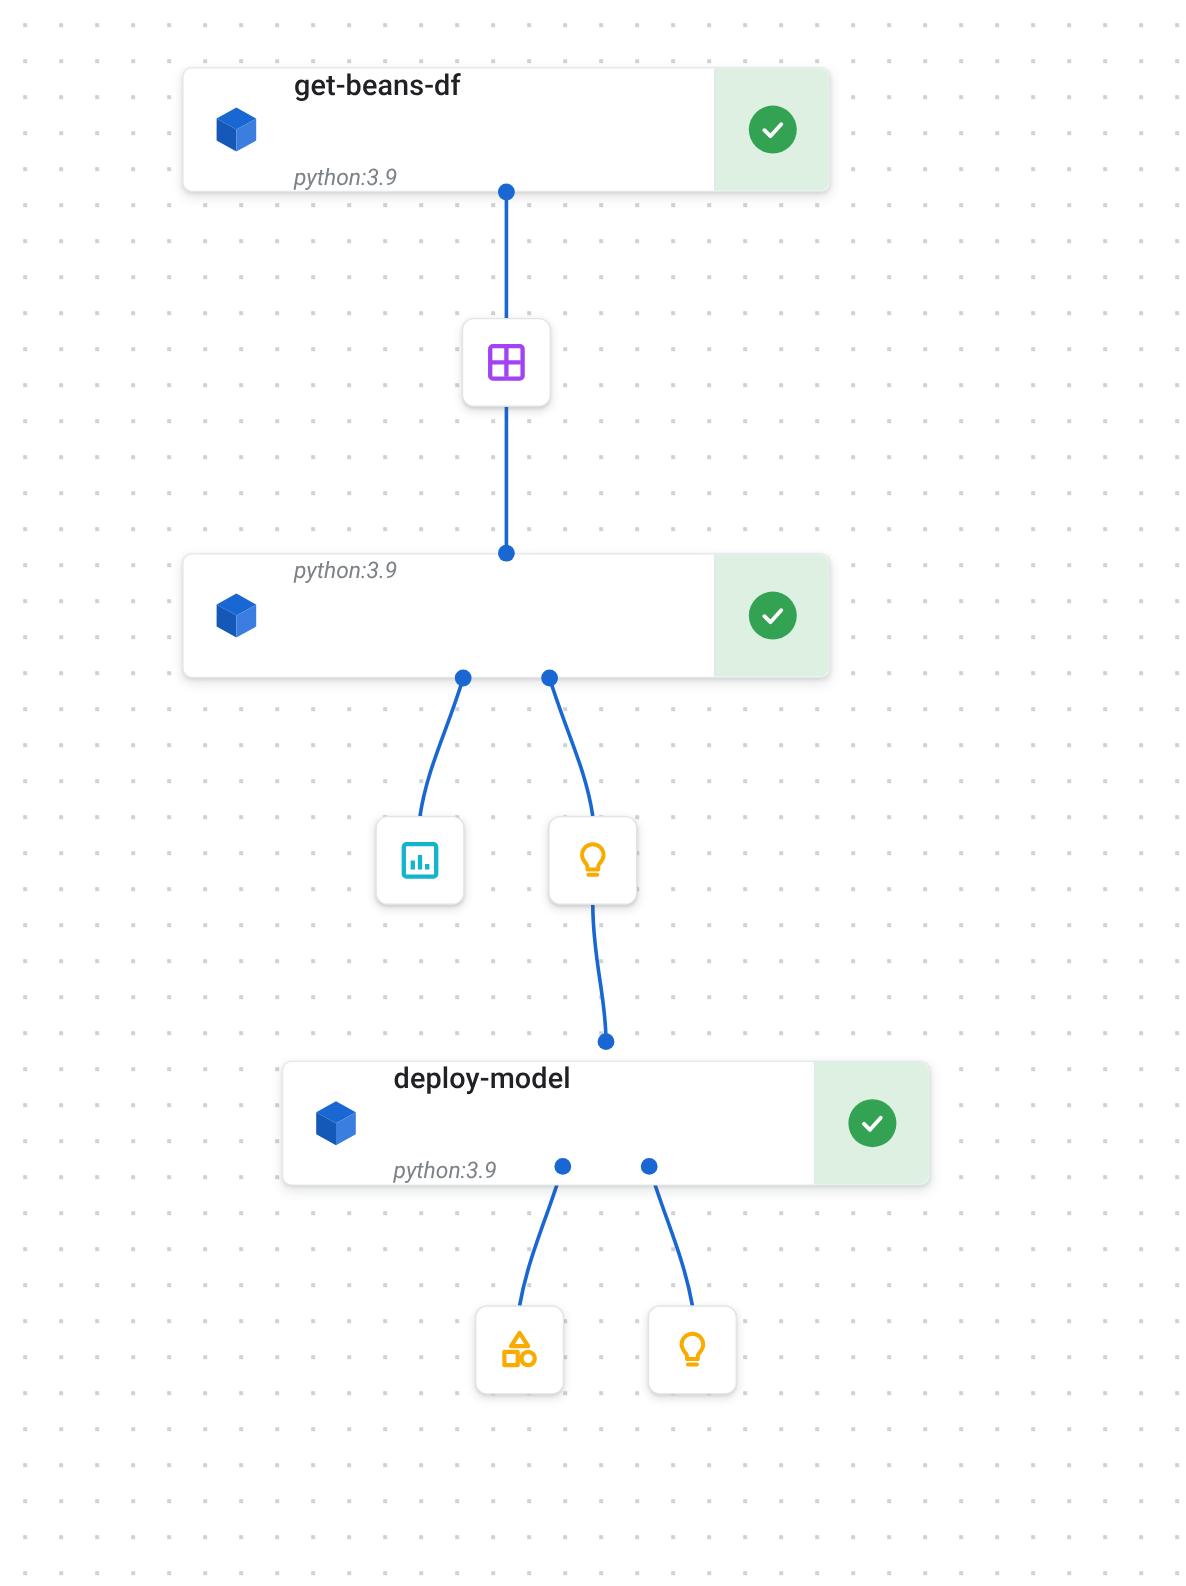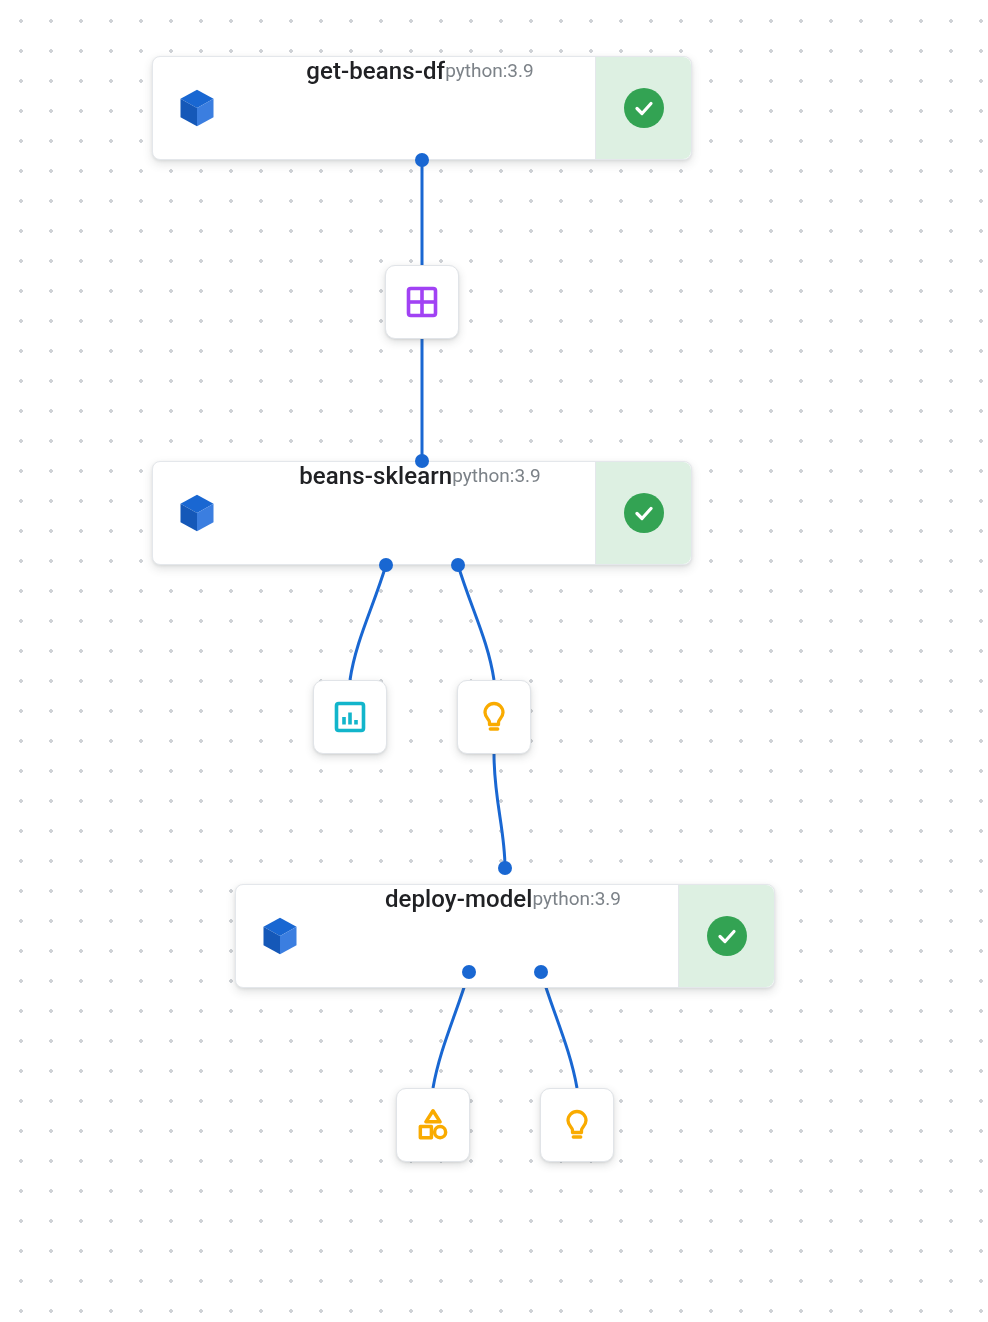--- a/index.html
+++ b/index.html
@@ -32,33 +32,34 @@
     display: flex;
     align-items: stretch;
     z-index: 10;
   }
   .node-card .cube-wrap {
     width: 88px;
     display:flex; align-items:center; justify-content:center;
   }
   .node-card .texts {
     flex: 1;
-    display:flex; flex-direction:row; justify-content:center;
+    display:flex; flex-direction:column; justify-content:space-between;
     padding-left: 4px;
   }
   .node-title {
     font-size: 24px;
     font-weight: 500;
     color: #202124;
     letter-spacing: 0.1px;
   }
   .node-sub {
     font-size: 19px;
     color: #7c8288;
     margin-top: 2px;
+    font-style: italic;
   }
   .status-wrap {
     width: 96px;
     background: #ddf0e2;
     border-left: 1px solid #e4e7eb;
     border-top-right-radius: 8px;
     border-bottom-right-radius: 8px;
     display:flex; align-items:center; justify-content:center;
   }
   .check-circle {
@@ -140,21 +141,20 @@
 
   <div class="node-card" style="left:152px;top:461px">
     <div class="cube-wrap">
       <svg width="44" height="44" viewBox="0 0 24 24">
         <path fill="#1967d2" d="M12 2 L21 7 L12 12 L3 7 Z"></path>
         <path fill="#1558b8" d="M3 7 L12 12 L12 22 L3 17 Z"></path>
         <path fill="#3b7ee0" d="M21 7 L21 17 L12 22 L12 12 Z"></path>
       </svg>
     </div>
     <div class="texts">
-      <div class="node-title">beans-sklearn</div>
       <div class="node-sub">python:3.9</div>
     </div>
     <div class="status-wrap">
       <div class="check-circle">
         <svg width="24" height="24" viewBox="0 0 24 24">
             <path fill="none" stroke="#fff" stroke-width="3.2" stroke-linecap="round" stroke-linejoin="round" d="M5 12.5 L10 17.5 L19 7.5"></path>
           </svg>
       </div>
     </div>
   </div>

